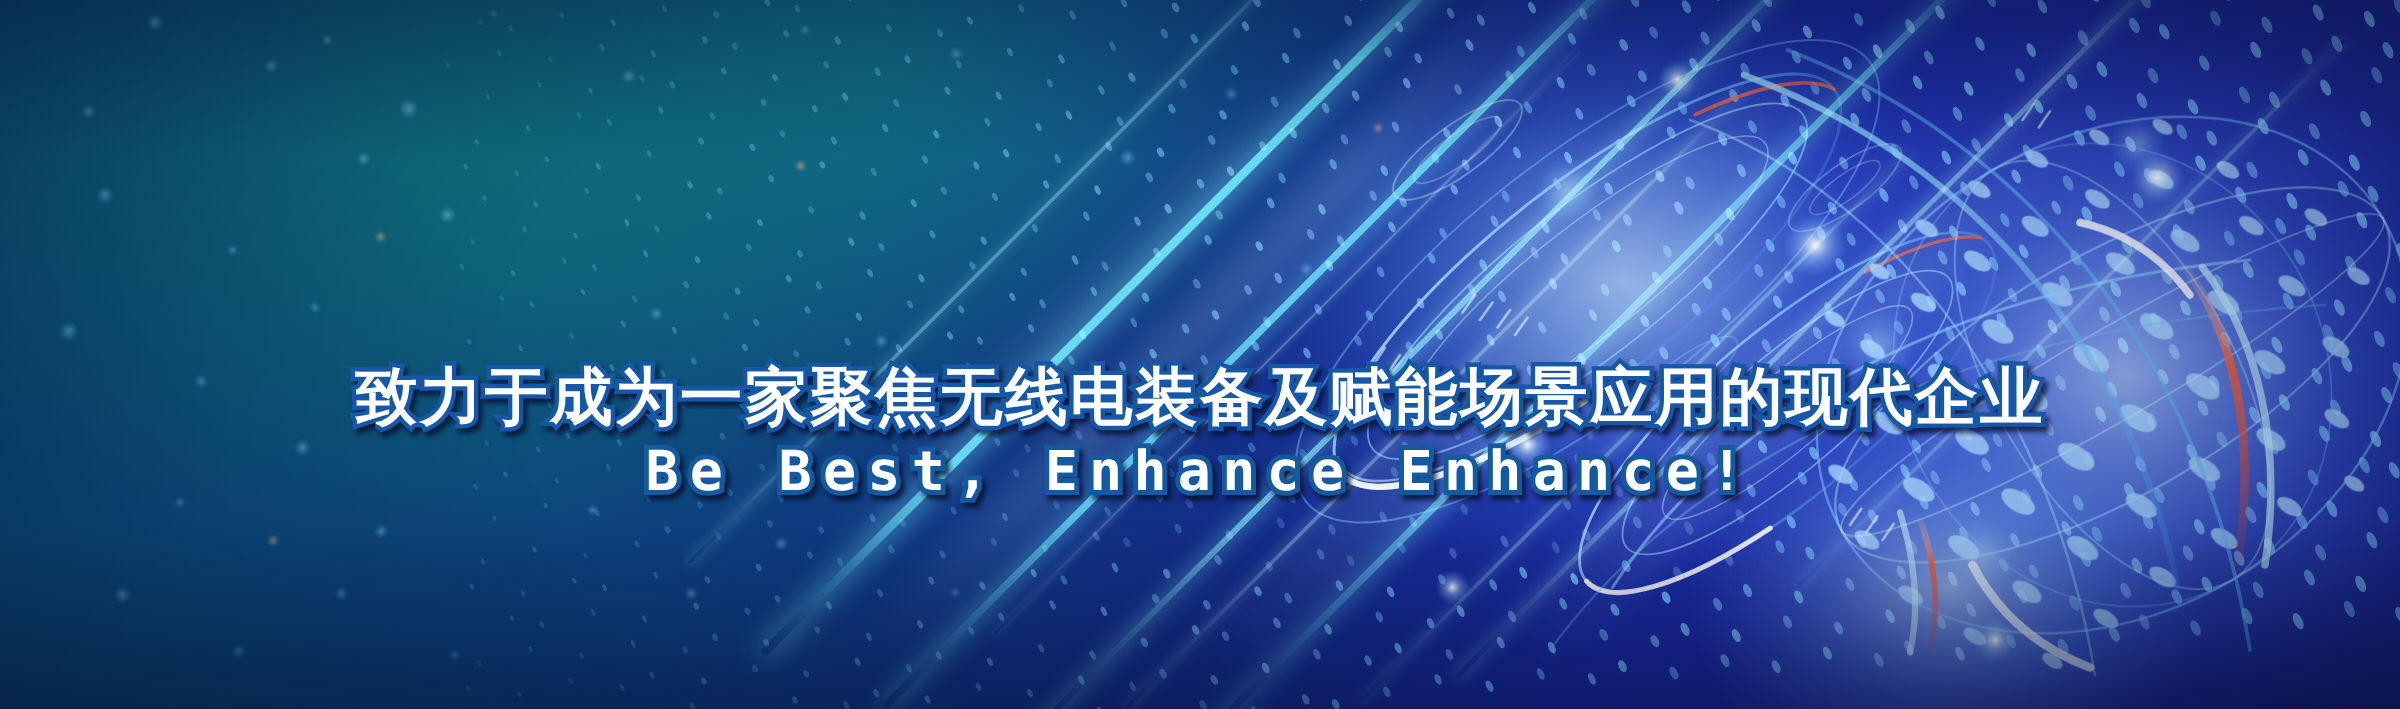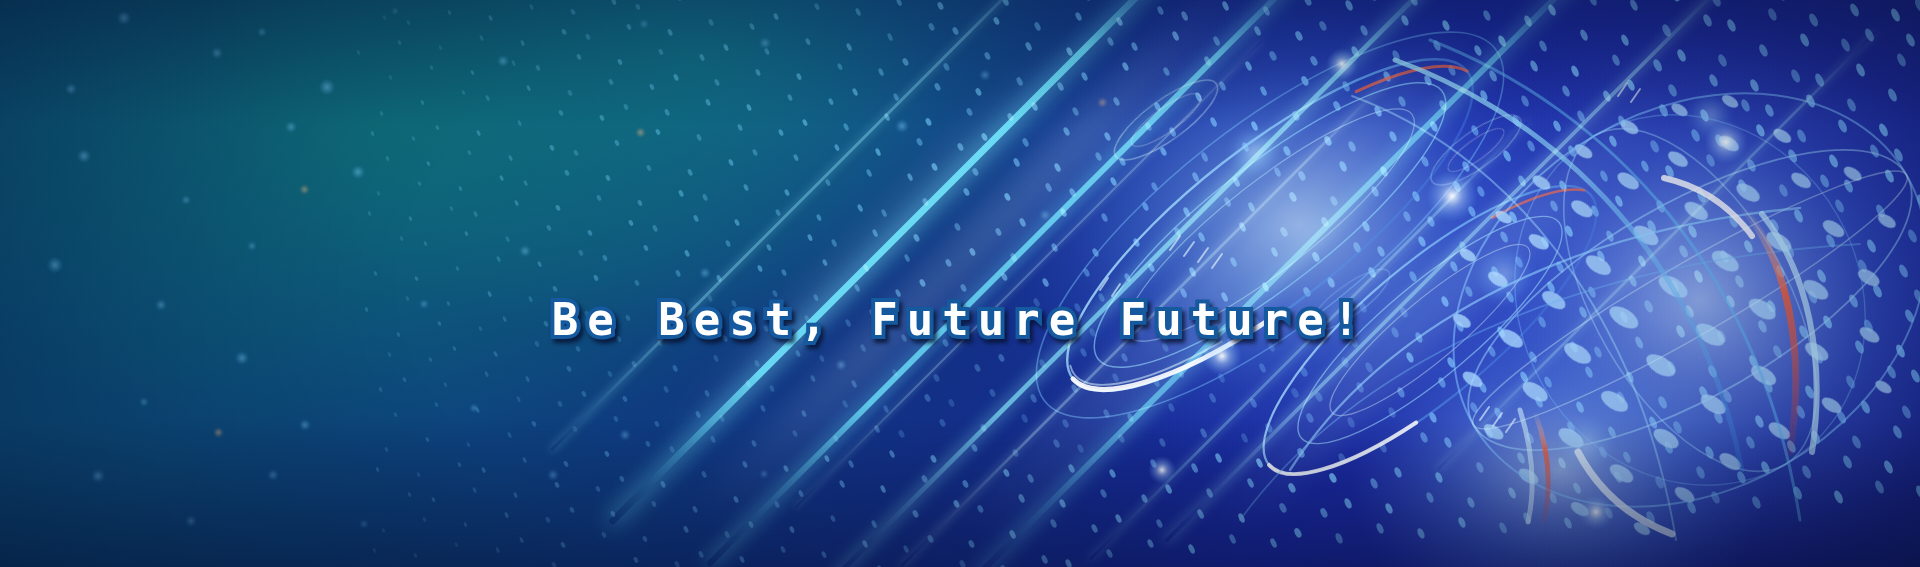--- a/index.html
+++ b/index.html
@@ -1178,16 +1178,17 @@
       <i class="beam" style="left:1876px;top:30px;width:620px;height:3px;opacity:0.35;background:linear-gradient(90deg,rgba(255,255,255,0) 0%,#9ff0ff 18%,#9ff0ff 74%,rgba(255,255,255,0) 100%);box-shadow:0 0 9px #9ff0ff;transform:rotate(135deg);"></i>
       <i class="beam" style="left:1240px;top:-40px;width:760px;height:46px;opacity:0.16;filter:blur(12px);background:linear-gradient(90deg,rgba(255,255,255,0) 0%,#bfe9ff 30%,#bfe9ff 70%,rgba(255,255,255,0) 100%);transform:rotate(135deg);"></i>
       <i class="beam" style="left:1470px;top:10px;width:700px;height:60px;opacity:0.13;filter:blur(12px);background:linear-gradient(90deg,rgba(255,255,255,0) 0%,#bfe9ff 30%,#bfe9ff 70%,rgba(255,255,255,0) 100%);transform:rotate(135deg);"></i>
       <i class="beam" style="left:1660px;top:60px;width:620px;height:52px;opacity:0.12;filter:blur(12px);background:linear-gradient(90deg,rgba(255,255,255,0) 0%,#bfe9ff 30%,#bfe9ff 70%,rgba(255,255,255,0) 100%);transform:rotate(135deg);"></i>
       <i class="beam" style="left:1090px;top:10px;width:600px;height:38px;opacity:0.1;filter:blur(12px);background:linear-gradient(90deg,rgba(255,255,255,0) 0%,#bfe9ff 30%,#bfe9ff 70%,rgba(255,255,255,0) 100%);transform:rotate(135deg);"></i>
     </div>
 
   <div class="layer" id="bg-vignette"></div>
 
   <div id="text-block">
-    <div id="tagline-en">Be Best, Future Future!</div>
+    <div id="headline-cn">致力于成为一家聚焦无线电装备及赋能场景应用的现代企业</div>
+    <div id="tagline-en">Be Best, Enhance Enhance!</div>
   </div>
 
 </div>
 
 </body></html>

